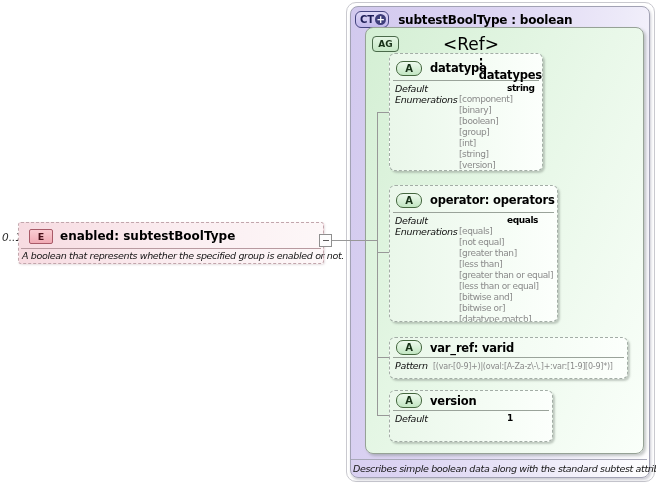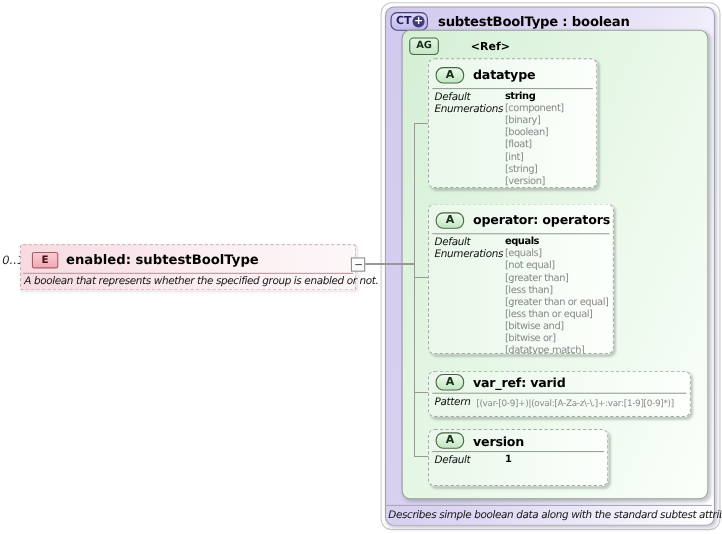--- a/index.html
+++ b/index.html
@@ -42,41 +42,41 @@
 
   
   .ag-box{position:absolute;left:365px;top:27px;width:277px;height:425px;
      border:1px solid #96a296;border-radius:8px;
      background:linear-gradient(115deg,#d4efd4 0%,#e4f6e4 40%,#f3fcf3 80%,#fafffa 100%);
      box-shadow:2px 2px 3px rgba(110,120,115,.4);}
   .ag-header{display:flex;align-items:center;padding:6px 0 0 6px;gap:24px;}
   .ag-badge{display:inline-flex;align-items:center;justify-content:center;width:25px;height:14px;
      background:linear-gradient(#e4f6e4,#c6e8c6);border:1px solid #4a6a4a;border-radius:4px;
      font-size:9px;font-weight:bold;color:#173017;}
-  .ag-name{margin-left:5px;font-size:10px;font-weight:bold;color:#000;min-width:48px;}
+  .ag-name{margin-left:20px;font-size:17px;font-weight:normal;color:#000;min-width:48px;}
   .ag-type{font-size:11.5px;font-weight:bold;color:#000;}
 
   
   .attr-box{position:absolute;border:1px dashed #a3ada6;border-radius:6px;
      background:linear-gradient(to right,#eaf7ea 0%,#f6fdf6 70%,#fcfffc 100%);
      box-shadow:2px 2px 2px rgba(130,142,132,.45);overflow:hidden;}
   .attr-header{display:flex;align-items:center;height:15px;padding:2px 0 0 6px;}
   .attr-header.tall{height:20px;padding-top:4px;}
   .a-badge{display:inline-flex;align-items:center;justify-content:center;width:24px;height:13px;
      background:linear-gradient(#eefaee,#c2e6c2);border:1px solid #45673f;border-radius:7px;
      font-size:10px;font-weight:bold;color:#173017;flex:0 0 auto;}
   .attr-name{margin-left:8px;font-size:11.5px;font-weight:bold;color:#000;min-width:33px;letter-spacing:-0.2px;}
   .attr-type{font-size:11.5px;font-weight:bold;color:#000;letter-spacing:-0.2px;}
   .attr-sep{height:1px;background:#9aa39a;margin:2px 3px 1px 3px;}
   .facet-rows{padding:1px 0 0 5px;}
   .facet{display:flex;align-items:flex-start;line-height:11px;}
   .facet-label{flex:0 0 64px;font-size:9.5px;font-style:italic;color:#101010;letter-spacing:-0.3px;}
   .attr-varref .facet-label{flex:0 0 38px;}
   .facet-values{font-size:9px;letter-spacing:-0.4px;color:#8a8a8a;}
-  .facet-values.default{color:#000;font-weight:bold;}
+  .facet-values.default{color:#000;font-weight:bold;margin-left:48px;}
   .attr-varref .facet-values{font-size:8px;letter-spacing:-0.25px;padding-top:1px;}
   .facet-values div{line-height:11px;white-space:nowrap;}
 
   
   .connectors{position:absolute;left:0;top:0;pointer-events:none;}
   .toggle-square{position:absolute;left:319px;top:234px;width:11px;height:11px;
      border:1px solid #8f8f8f;background:#fdfdfd;display:flex;align-items:center;justify-content:center;}
   .toggle-square .minus{width:6px;height:1px;background:#5a5a5a;}
 </style>
 </head>
@@ -123,36 +123,37 @@
     <line x1="377" y1="415" x2="389" y2="415" stroke="#989898" stroke-width="1"></line>
   </svg>
   <div class="toggle-square">
     <div class="minus"></div>
   </div>
 
   <div class="attr-box" style="left:389px;top:53px;width:152px;height:116px;">
     <div class="attr-header tall">
       <span class="a-badge">A</span>
       <span class="attr-name">datatype</span>
+      <span class="attr-type">: datatypes</span>
     </div>
     <div class="attr-sep"></div>
     <div class="facet-rows">
         <div class="facet">
           <span class="facet-label">Default</span>
           <div class="facet-values default">
             <div>string</div>
           </div>
         </div>
         <div class="facet">
           <span class="facet-label">Enumerations</span>
           <div class="facet-values enum">
             <div>[component]</div>
             <div>[binary]</div>
             <div>[boolean]</div>
-            <div>[float]</div>
+            <div>[group]</div>
             <div>[int]</div>
             <div>[string]</div>
             <div>[version]</div>
           </div>
         </div>
       </div>
   </div>
 
   <div class="attr-box" style="left:389px;top:185px;width:167px;height:135px;">
     <div class="attr-header tall">

